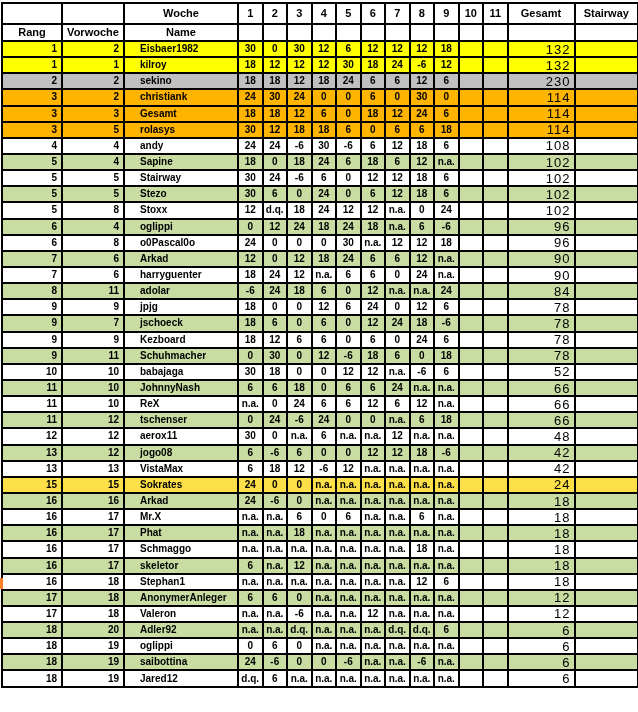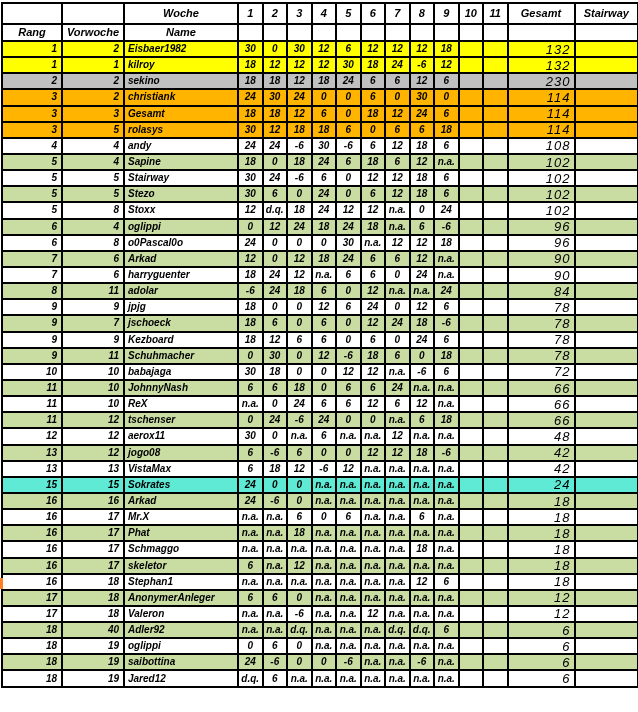--- a/index.html
+++ b/index.html
@@ -2,34 +2,34 @@
 <html><head>
 <meta charset="utf-8">
 <style>
   * { margin: 0; padding: 0; box-sizing: border-box; }
   html, body { background: #ffffff; }
   body {
     width: 638px; height: 712px; overflow: hidden;
     font-family: "Liberation Sans", sans-serif;
     color: #000;
   }
-  .sheet { position: relative; width: 638px; height: 600px; background: #ffffff; padding: 2px 0 0 1px; font-style: italic; }
+  .sheet { position: relative; width: 638px; height: 600px; background: #ffffff; padding: 2px 0 0 1px; }
   table { border-collapse: collapse; table-layout: fixed; width: 636px; }
   th, td {
     border: 2px solid #000;
     overflow: hidden; white-space: nowrap;
     font-size: 10px; font-weight: bold;
     padding: 0 3px;
     line-height: 1;
   }
   thead th { height: 21px; text-align: center; font-size: 11px; background: #ffffff; }
   thead tr.sub th { height: 17px; }
   tbody td { height: 16.15px; }
   td.rang, td.vorwoche { text-align: right; padding-right: 4px; }
-  td.name { text-align: left; padding-left: 3px; }
+  td.name { text-align: left; padding-left: 15px; }
   td.week { text-align: center; padding: 0 1px; }
   td.gesamt {
     text-align: right;
     font-size: 13px; font-weight: 400; letter-spacing: 1px;
   }
   td.relativ { text-align: center; }
   .row-marker {
     position: absolute; left: 0; top: 578px;
     width: 3px; height: 11px; background: #ff7f27;
   }
@@ -464,21 +464,21 @@
           <td class="week">18</td>
           <td class="week">0</td>
           <td class="week">0</td>
           <td class="week">12</td>
           <td class="week">12</td>
           <td class="week">n.a.</td>
           <td class="week">-6</td>
           <td class="week">6</td>
           <td class="week"></td>
           <td class="week"></td>
-          <td class="gesamt">72</td>
+          <td class="gesamt">52</td>
           <td class="relativ"></td>
         </tr>
         <tr style="background: rgb(201, 220, 162);">
           <td class="rang">11</td>
           <td class="vorwoche">10</td>
           <td class="name">JohnnyNash</td>
           <td class="week">6</td>
           <td class="week">6</td>
           <td class="week">18</td>
           <td class="week">0</td>
@@ -575,21 +575,21 @@
           <td class="week">12</td>
           <td class="week">n.a.</td>
           <td class="week">n.a.</td>
           <td class="week">n.a.</td>
           <td class="week">n.a.</td>
           <td class="week"></td>
           <td class="week"></td>
           <td class="gesamt">42</td>
           <td class="relativ"></td>
         </tr>
-        <tr style="background: #5eead4;">
+        <tr style="background: #fde047;">
           <td class="rang">15</td>
           <td class="vorwoche">15</td>
           <td class="name">Sokrates</td>
           <td class="week">24</td>
           <td class="week">0</td>
           <td class="week">0</td>
           <td class="week">n.a.</td>
           <td class="week">n.a.</td>
           <td class="week">n.a.</td>
           <td class="week">n.a.</td>
@@ -739,21 +739,21 @@
           <td class="week">n.a.</td>
           <td class="week">n.a.</td>
           <td class="week">n.a.</td>
           <td class="week"></td>
           <td class="week"></td>
           <td class="gesamt">12</td>
           <td class="relativ"></td>
         </tr>
         <tr style="background: rgb(201, 220, 162);">
           <td class="rang">18</td>
-          <td class="vorwoche">40</td>
+          <td class="vorwoche">20</td>
           <td class="name">Adler92</td>
           <td class="week">n.a.</td>
           <td class="week">n.a.</td>
           <td class="week">d.q.</td>
           <td class="week">n.a.</td>
           <td class="week">n.a.</td>
           <td class="week">n.a.</td>
           <td class="week">d.q.</td>
           <td class="week">d.q.</td>
           <td class="week">6</td>

